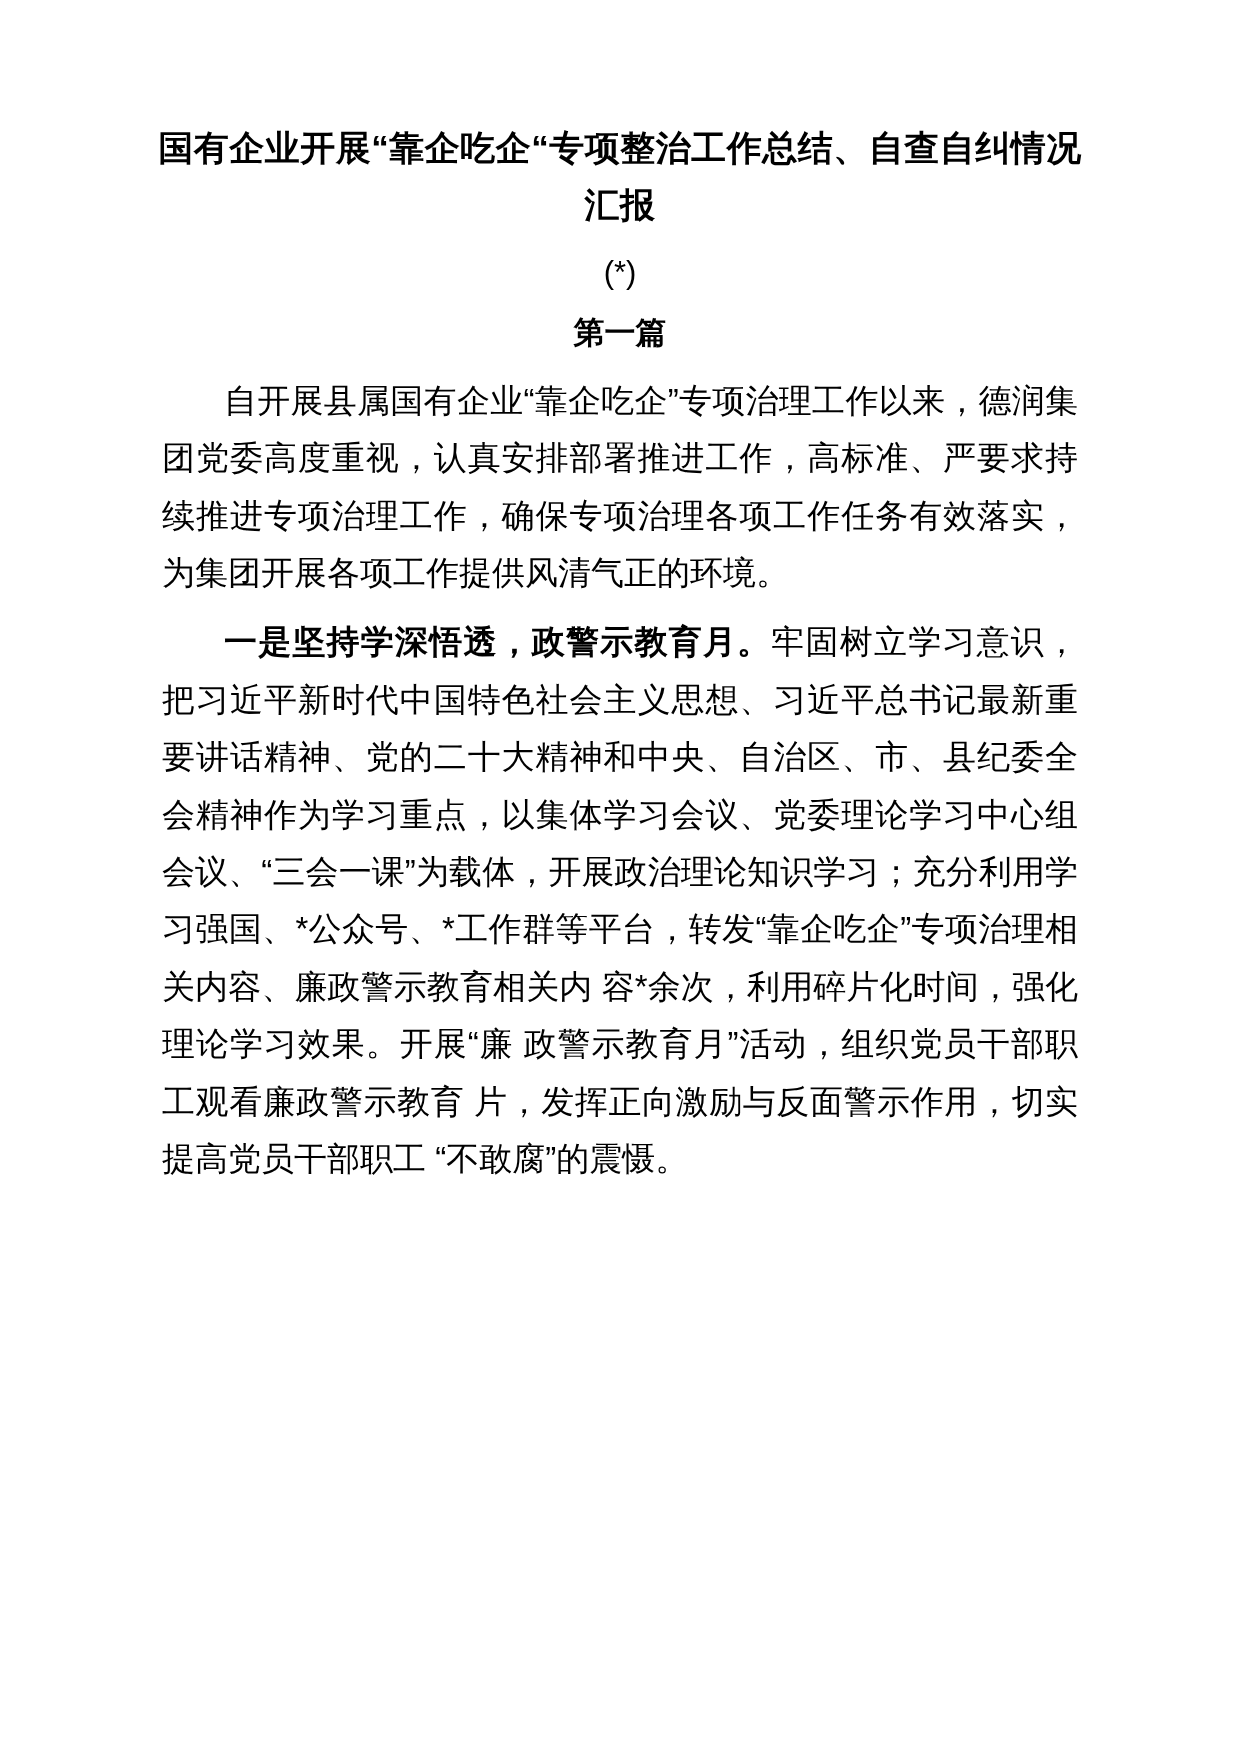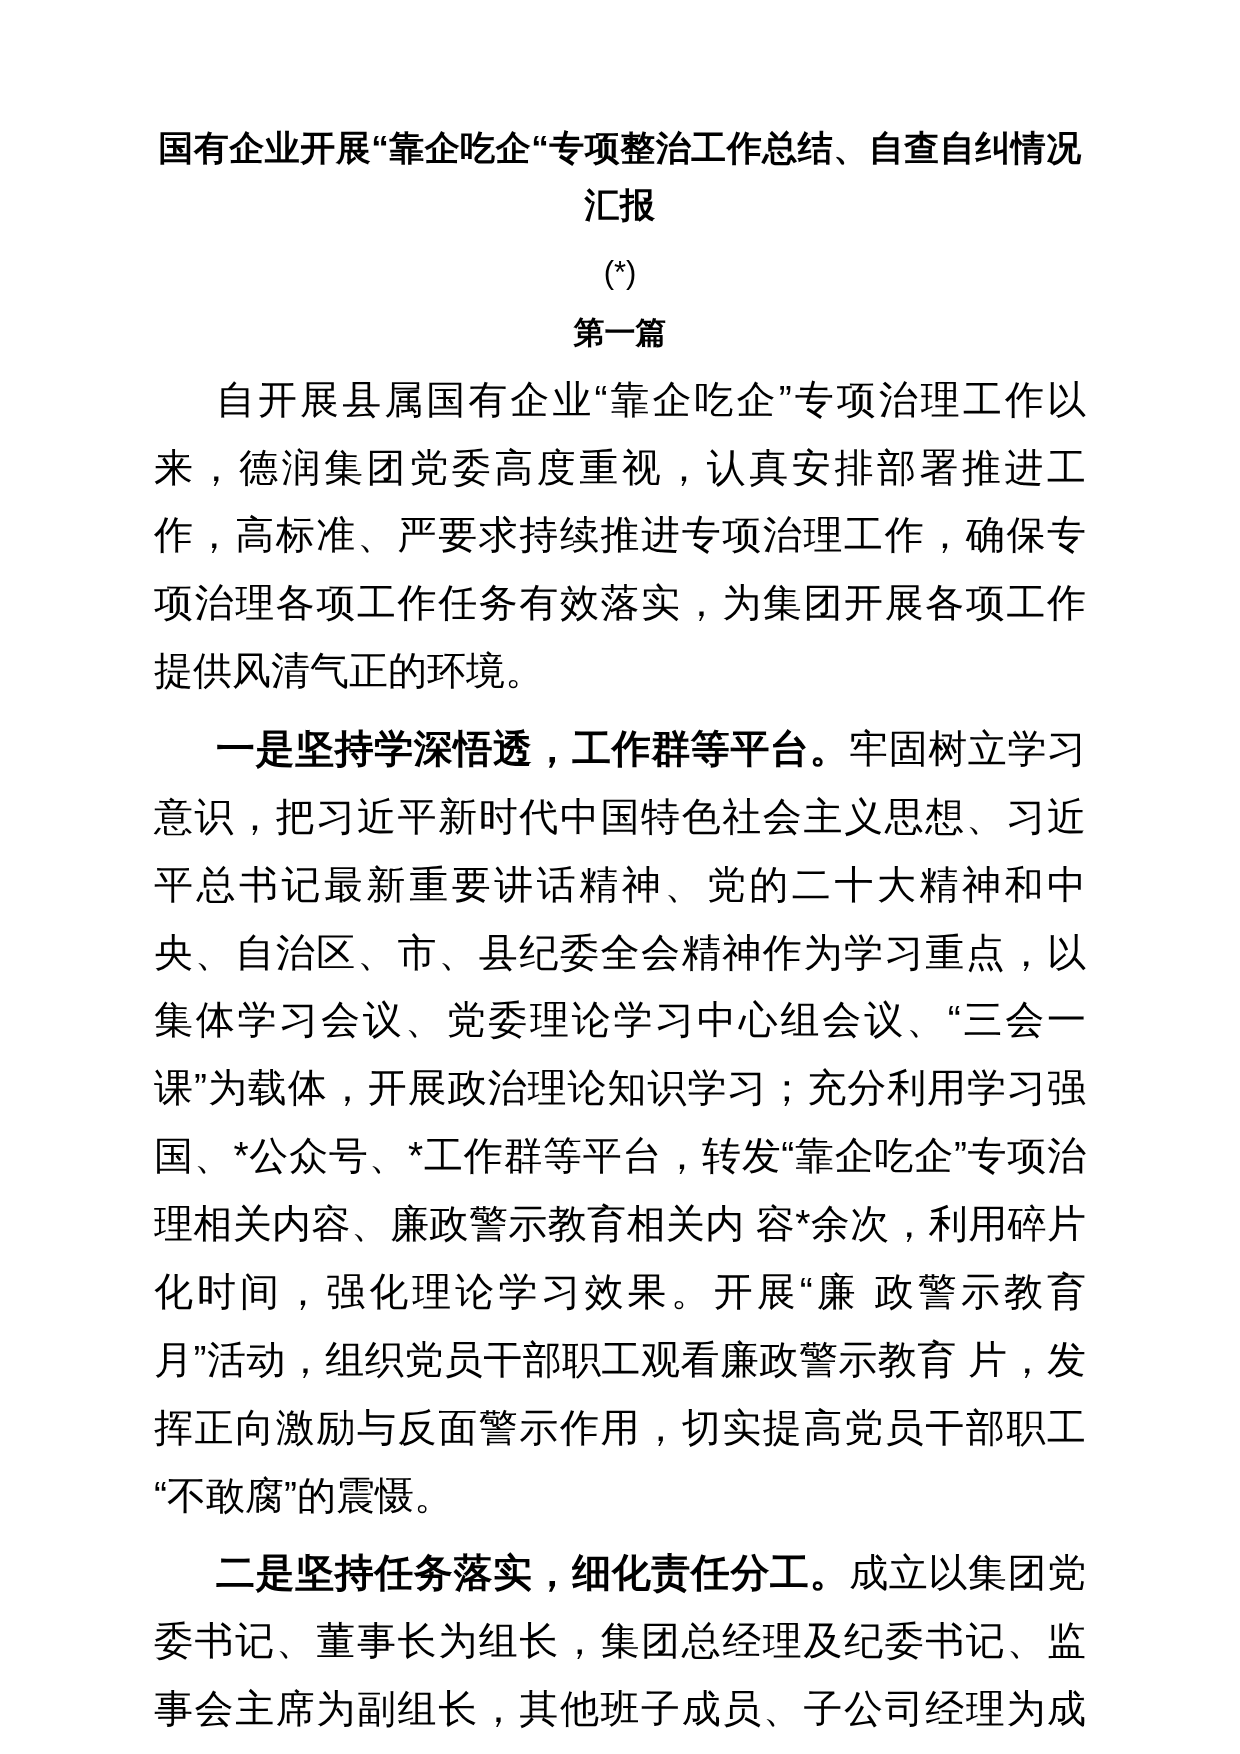--- a/index.html
+++ b/index.html
@@ -37,23 +37,23 @@
     margin: 14px 0 6px 0;
   }
   .section-heading {
     font-size: 31px;
     font-weight: bold;
     text-align: center;
     line-height: 1.7;
     margin: 7px 0 6px 0;
   }
   p.body-par {
-    font-size: 39px;
+    font-size: 33px;
     line-height: 1.74;
-    margin: 4px;
+    margin: 12px;
     text-align: justify;
     text-justify: inter-ideograph;
     text-indent: 62px;
     letter-spacing: 0px;
   }
   p.body-par + p.body-par {
     margin-top: 10px;
   }
   .lead {
     font-weight: bold;
@@ -68,20 +68,17 @@
 
   <div class="doc-subtitle">(*)</div>
 
   <div class="section-heading">第一篇</div>
 
   <p class="body-par">
     <span>自开展县属国有企业“靠企吃企”专项治理工作以来，德润集团党委高度重视，认真安排部署推进工作，高标准、严要求持续推进专项治理工作，确保专项治理各项工作任务有效落实，为集团开展各项工作提供风清气正的环境。</span>
   </p>
 
   <p class="body-par">
-    <span class="lead">一是坚持学深悟透，工作群等平台。</span><span>牢固树立学习意识，把习近平新时代中国特色社会主义思想、习近平总书记最新重要讲话精神、党的二十大精神和中央、自治区、市、县纪委全会精神作为学习重点，以集体学习会议、党委理论学习中心组会议、“三会一课”为载体，开展政治理论知识学习；充分利用学习强国、*公众号、*工作群等平台，转发“靠企吃企”专项治理相关内容、廉政警示教育相关内 容*余次，利用碎片化时间，强化理论学习效果。开展“廉 政警示教育月”活动，组织党员干部职工观看廉政警示教育 片，发挥正向激励与反面警示作用，切实提高党员干部职工 “不敢腐”的震慑。</span>
+    <span class="lead">一是坚持学深悟透，政警示教育月。</span><span>牢固树立学习意识，把习近平新时代中国特色社会主义思想、习近平总书记最新重要讲话精神、党的二十大精神和中央、自治区、市、县纪委全会精神作为学习重点，以集体学习会议、党委理论学习中心组会议、“三会一课”为载体，开展政治理论知识学习；充分利用学习强国、*公众号、*工作群等平台，转发“靠企吃企”专项治理相关内容、廉政警示教育相关内 容*余次，利用碎片化时间，强化理论学习效果。开展“廉 政警示教育月”活动，组织党员干部职工观看廉政警示教育 片，发挥正向激励与反面警示作用，切实提高党员干部职工 “不敢腐”的震慑。</span>
   </p>
 
-  <p class="body-par">
-    <span class="lead">二是坚持任务落实，细化责任分工。</span><span>成立以集团党委书记、董事长为组长，集团总经理及纪委书记、监事会主席为副组长，其他班子成员、子公司经理为成员的专项治理工</span>
-  </p>
 
 </div>
 
 </body></html>

